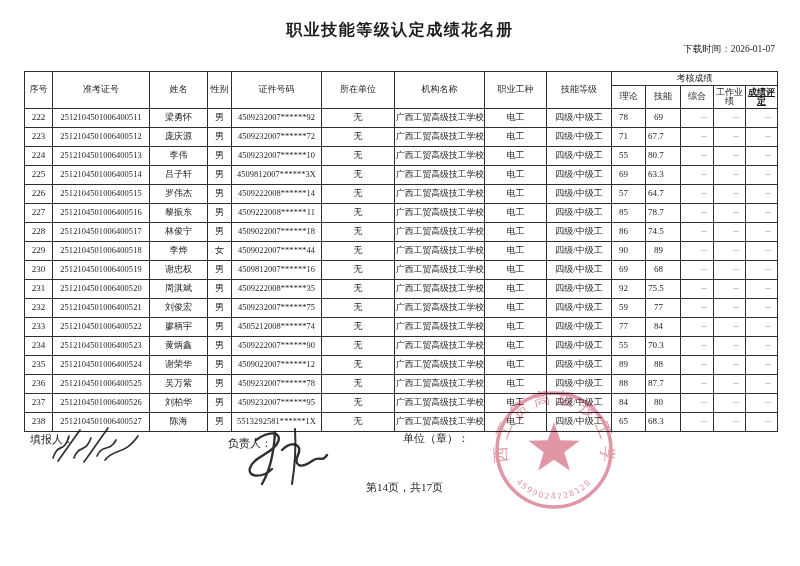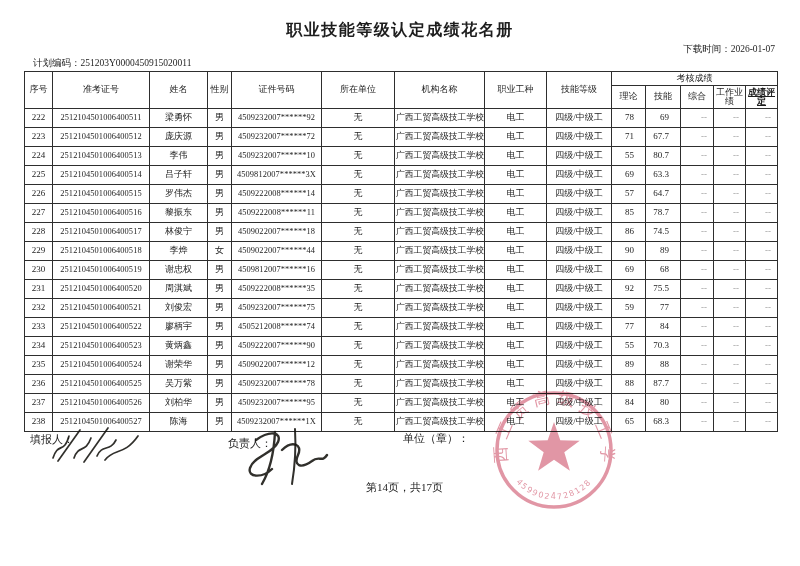--- a/index.html
+++ b/index.html
@@ -27,21 +27,21 @@
     padding:0 2px; text-align:center; overflow:hidden; white-space:nowrap;
     line-height:1.05;
   }
   .roster thead tr.tier1 th { height:13px; }
   .roster thead tr.tier2 th { height:22px; }
   .roster tbody tr { height:19px; }
   .roster th.wrap { white-space:normal; }
   .roster th.bold { font-weight:bold;text-decoration:underline; }
   .roster td.mono-sm { font-size:8.4px; letter-spacing:0.1px; padding:0 1px; }
   .roster td.org { font-size:8.8px; padding:0 1px; }
-  .roster td.num { text-align:right; padding-right:11px; }
+  .roster td.num { text-align:right; padding-right:17px; }
   .roster td.dash { text-align:right; padding-right:6px; color:#9b9b9b; }
 
   .f-label { position:absolute; font-size:11px; white-space:nowrap; }
   .f-filler  { left:30px;  top:432px; }
   .f-manager { left:228px; top:436px; }
   .f-unit    { left:403px; top:431px; }
   .f-page    { left:366px; top:480px; }
 
   .sig { position:absolute; }
   .sig path { fill:none; stroke:#15130f; stroke-linecap:round; stroke-linejoin:round; opacity:0.88; }
@@ -50,21 +50,20 @@
 
   .seal { position:absolute; left:489px; top:385px; opacity:0.58; mix-blend-mode:multiply; }
 </style>
 </head>
 <body>
 
 <div class="page">
 
   <div class="title">职业技能等级认定成绩花名册</div>
 
-  <div class="meta m-plan-code"><span>计划编码：</span><span>251203Y0000450915020011</span></div>
   <div class="meta m-download"><span>下载时间：</span><span>2026-01-07</span></div>
 
   <table class="roster">
     <colgroup>
       <col style="width:28px">
         <col style="width:97px">
         <col style="width:58px">
         <col style="width:24px">
       <col style="width:90px">
         <col style="width:73px">
@@ -353,21 +352,21 @@
       <td class="num">80</td>
       <td class="dash">--</td>
       <td class="dash">--</td>
       <td class="dash">--</td>
     </tr>
         <tr>
       <td>238</td>
       <td class="mono-sm">2512104501006400527</td>
       <td>陈海</td>
       <td>男</td>
-      <td class="mono-sm">4509232007******1X</td>
+      <td class="mono-sm">5513292581******1X</td>
       <td>无</td>
       <td class="org">广西工贸高级技工学校</td>
       <td>电工</td>
       <td>四级/中级工</td>
       <td class="num">65</td>
       <td class="num">68.3</td>
       <td class="dash">--</td>
       <td class="dash">--</td>
       <td class="dash">--</td>
     </tr>

